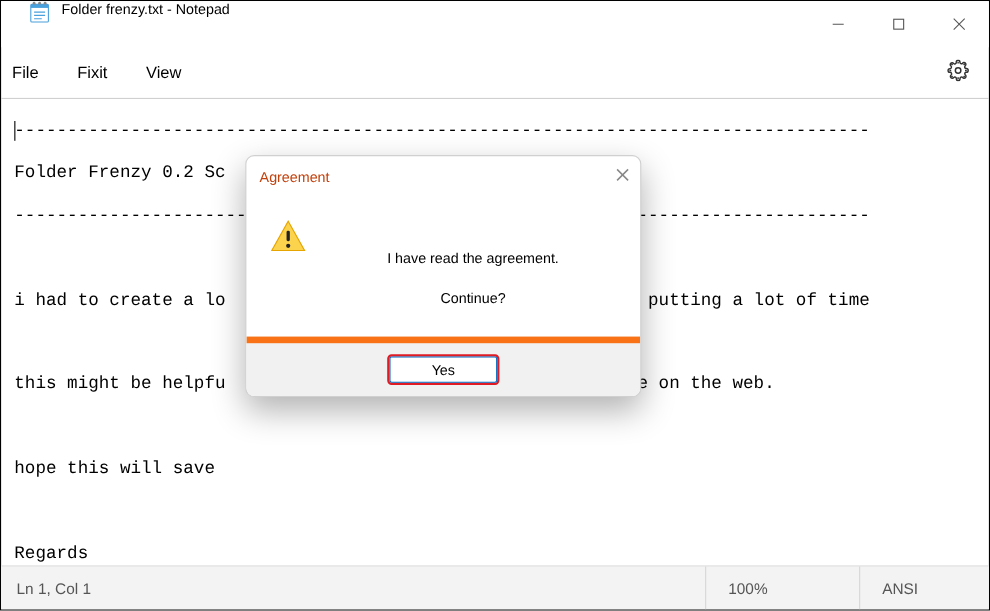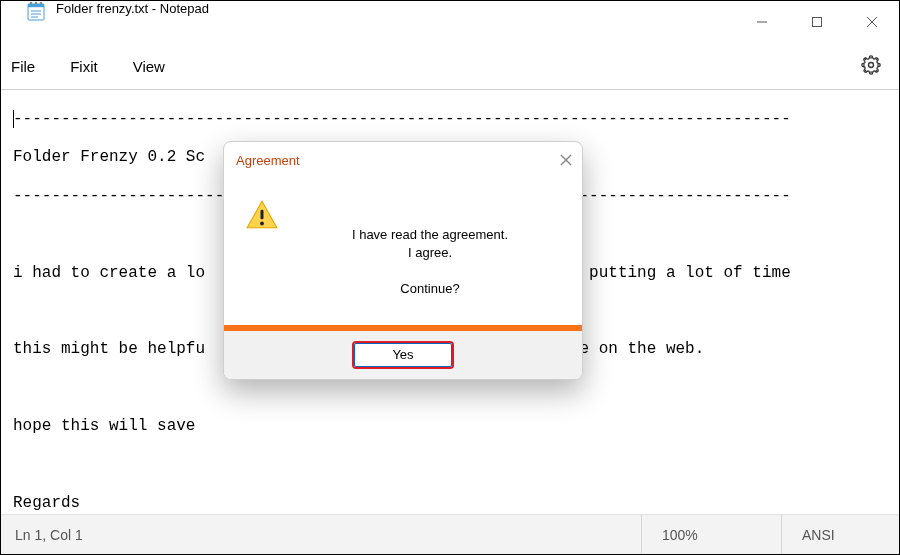--- a/index.html
+++ b/index.html
@@ -263,21 +263,20 @@
     <div class="dlg-body">
       <div class="dlg-icon">
         <svg width="34" height="34" viewBox="0 0 32 32">
           <path d="M16 3 L30 28 L2 28 Z" fill="#fcd34d" stroke="#e6a500" stroke-width="1"></path>
           <rect x="14.6" y="11" width="2.8" height="9" rx="1.2" fill="#222"></rect>
           <circle cx="16" cy="24" r="1.8" fill="#222"></circle>
         </svg>
       </div>
       <div class="dlg-text">
         <div>I have read the agreement.</div>
-        <div class="line2">I agree.</div>
         <div class="line3">Continue?</div>
       </div>
     </div>
     <div class="dlg-footer">
       <div class="dlg-btn dlg-btn-yes">Yes</div>
     </div>
   </div>
 </div>
 
 </body></html>

